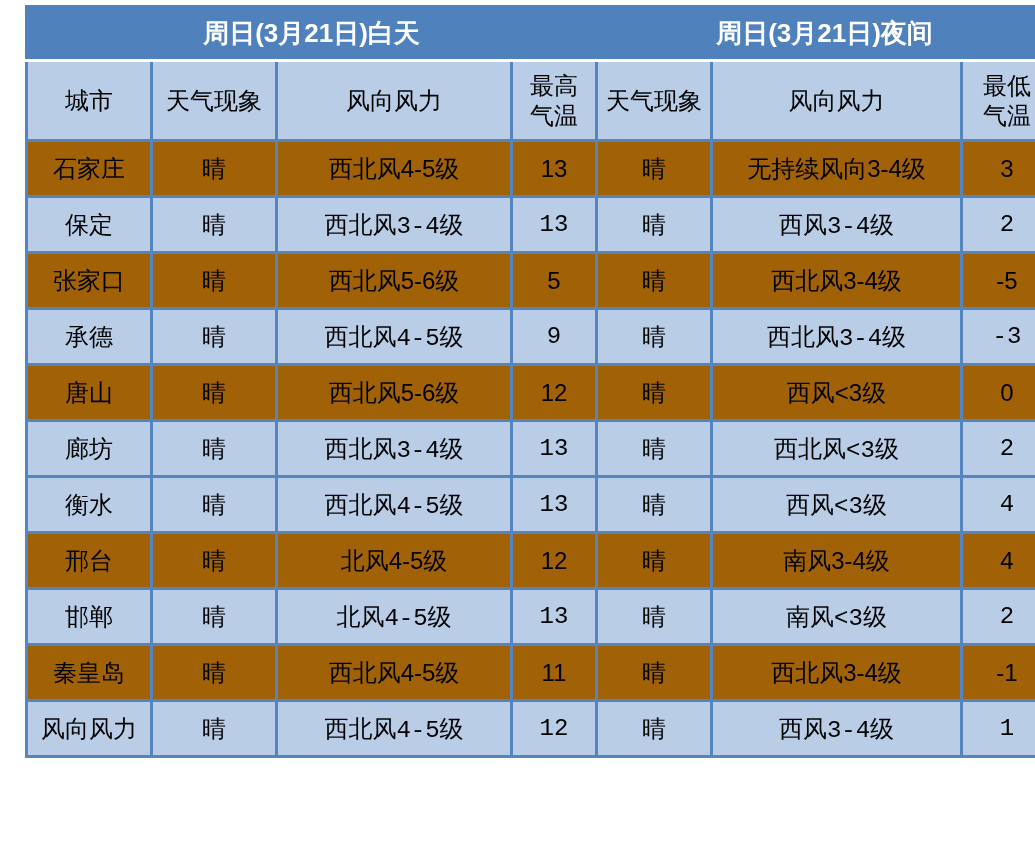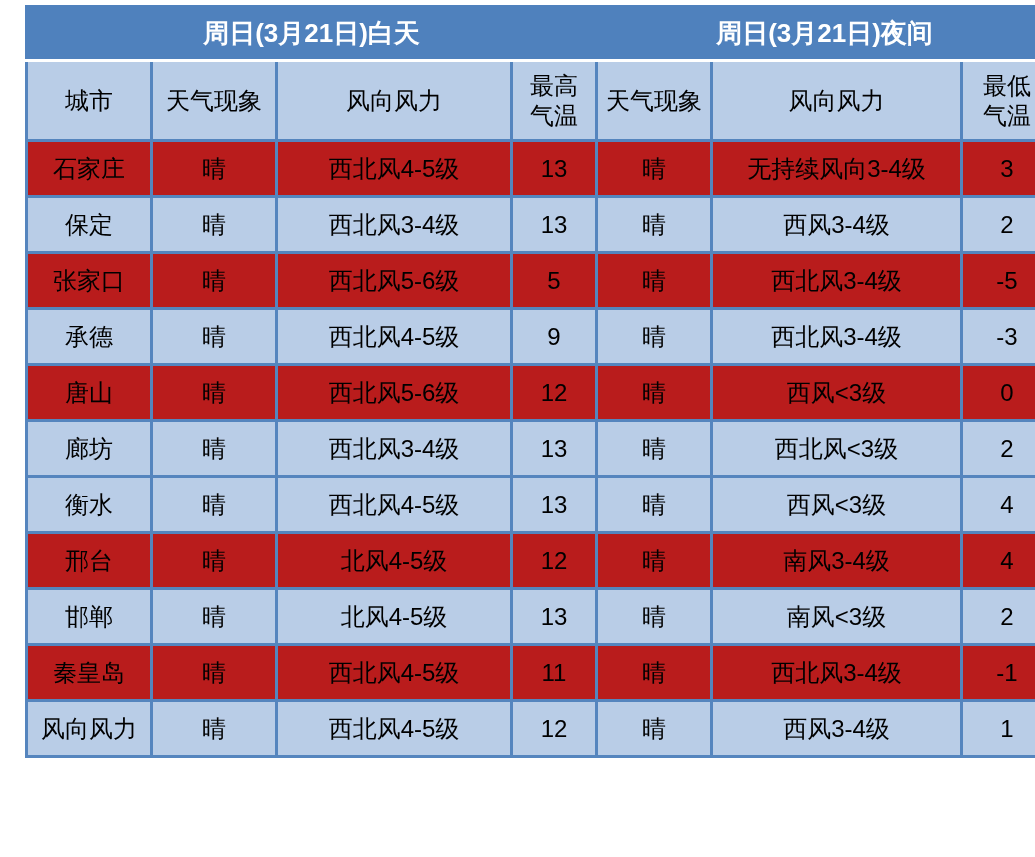--- a/index.html
+++ b/index.html
@@ -42,22 +42,22 @@
     border-bottom:3px solid #ffffff;
   }
   
   tr.row-sub th{
     background:var(--band-bg);
     height:80px;
     white-space:pre-line;
     line-height:1.25;
   }
   tbody td{height:56px;}
-  tbody tr.plain td{background:#b91c1c;}
-  tbody tr.band td{background:var(--band-bg);}
+  tbody tr.plain td{background:#a16207;}
+  tbody tr.band td{background:var(--band-bg);font-family:Liberation Mono, monospace;}
 </style>
 </head>
 <body>
 
 <table class="weather">
   <colgroup>
     <col style="width:125px">
     <col style="width:125px">
     <col style="width:235px">
     <col style="width:85px">

